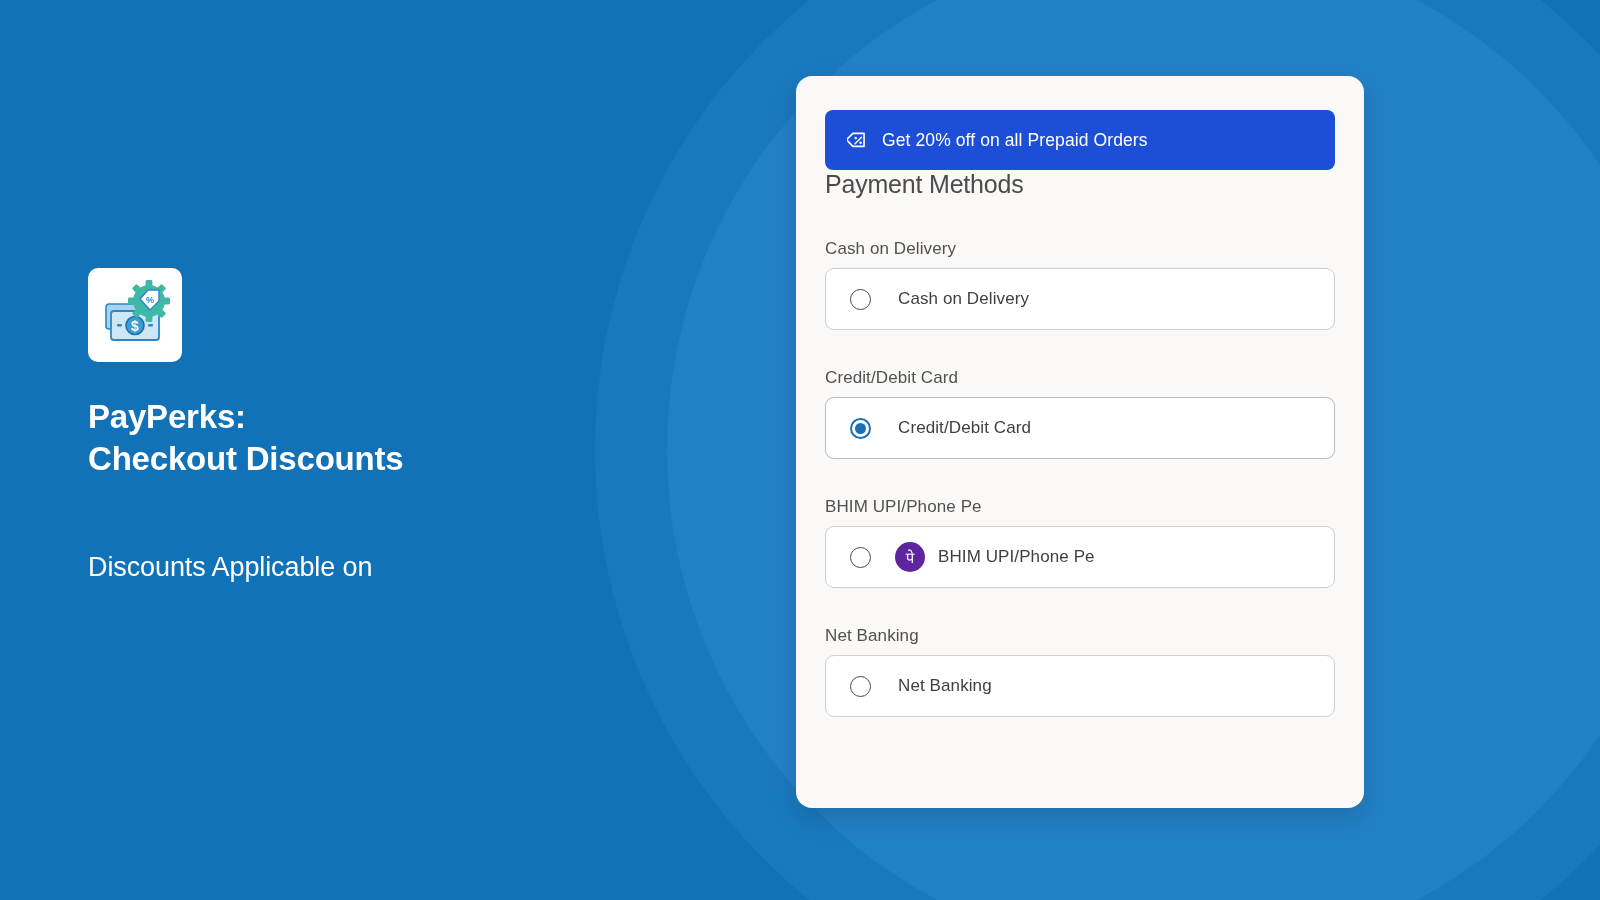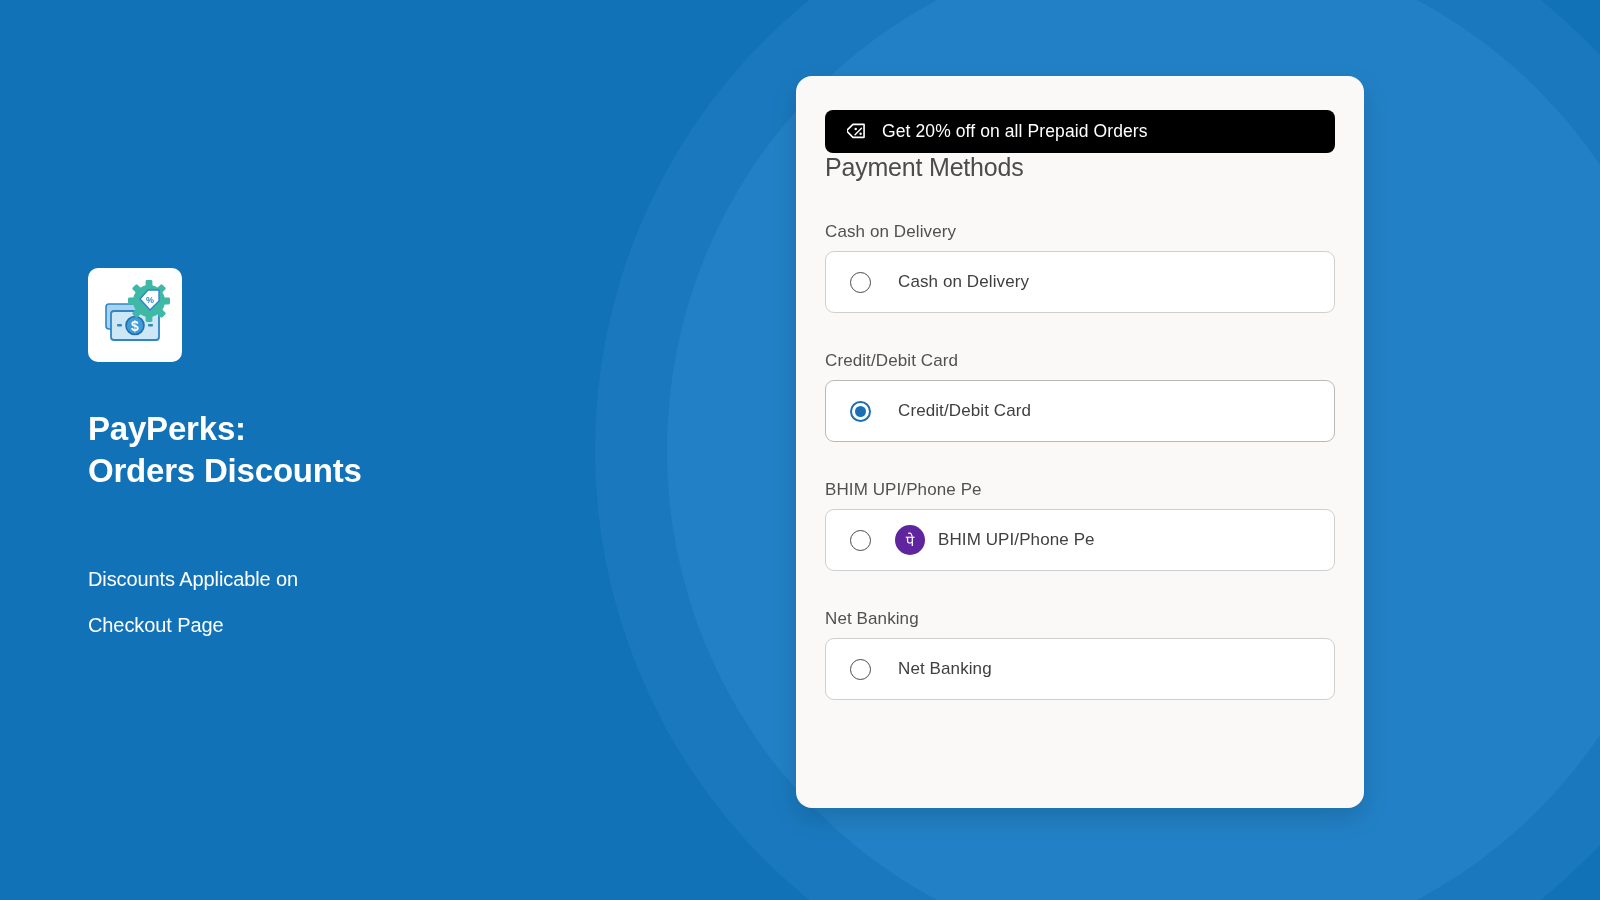--- a/index.html
+++ b/index.html
@@ -54,31 +54,31 @@
     width: 94px;
     height: 94px;
     border-radius: 10px;
     background: #ffffff;
     display: flex;
     align-items: center;
     justify-content: center;
   }
 
   .headline {
-    margin-top: 46px;
+    margin-top: 34px;
     font-size: 33px;
     line-height: 42px;
     font-weight: bold;
     color: #ffffff;
     letter-spacing: -0.2px;
   }
 
   .subhead {
     margin-top: 64px;
-    font-size: 20px;
+    font-size: 27px;
     line-height: 46px;
     font-weight: normal;
     color: #ffffff;
     letter-spacing: -0.1px;
   }
 
   
   .checkout-card {
     position: absolute;
     left: 796px;
@@ -86,23 +86,23 @@
     width: 568px;
     height: 732px;
     background: #faf9f7;
     border-radius: 16px;
     box-shadow: 0 10px 26px rgba(0,0,0,0.14);
     box-sizing: border-box;
     padding: 34px 29px 0 29px;
   }
 
   .promo-banner {
-    height: 43px;
+    height: 60px;
     border-radius: 8px;
-    background: #000000;
+    background: #1d4ed8;
     display: flex;
     align-items: center;
     padding: 0 22px;
     box-sizing: border-box;
   }
   .promo-banner .tag-icon {
     width: 23px;
     height: 23px;
     flex: 0 0 auto;
     margin-right: 12px;
@@ -232,26 +232,25 @@
           </g>
 
           <path d="M -9 -2 L -1 -11 L 10 -11 L 10 0 L 1 9 Z" fill="#ffffff" stroke="#2e86c8" stroke-width="1.4" stroke-linejoin="round"></path>
           <text x="1" y="2" text-anchor="middle" font-family="'Liberation Sans', sans-serif" font-size="9" font-weight="bold" fill="#2e86c8">%</text>
         </g>
       </svg>
     </div>
 
     <div class="headline">
       <div>PayPerks:</div>
-      <div>Orders Discounts</div>
+      <div>Checkout Discounts</div>
     </div>
 
     <div class="subhead">
       <div>Discounts Applicable on</div>
-      <div>Checkout Page</div>
     </div>
 
   </div>
 
   <div class="checkout-card">
 
     <div class="promo-banner">
       <svg class="tag-icon" viewBox="0 0 24 24">
         <path d="M13.2 2.6 L21.4 10.8 L11.8 20.4 L3.6 12.2 L3.6 4.2 A1.6 1.6 0 0 1 5.2 2.6 Z" fill="none" stroke="#ffffff" stroke-width="1.7" stroke-linejoin="round" transform="rotate(-45 12 12)"></path>
         <circle cx="9.1" cy="9.4" r="1.25" fill="#ffffff"></circle>

